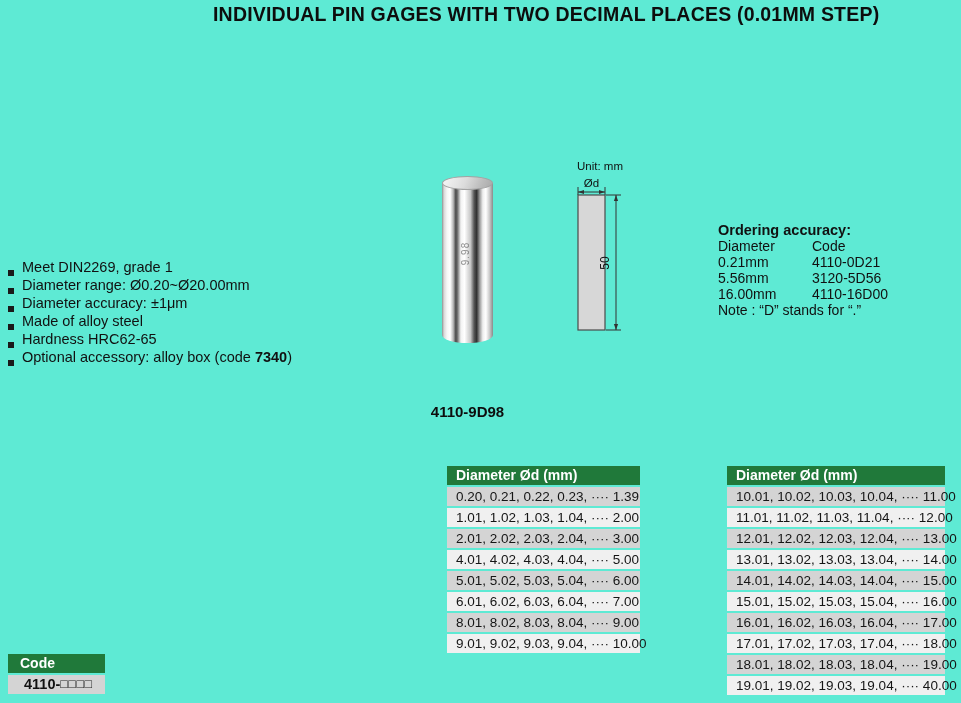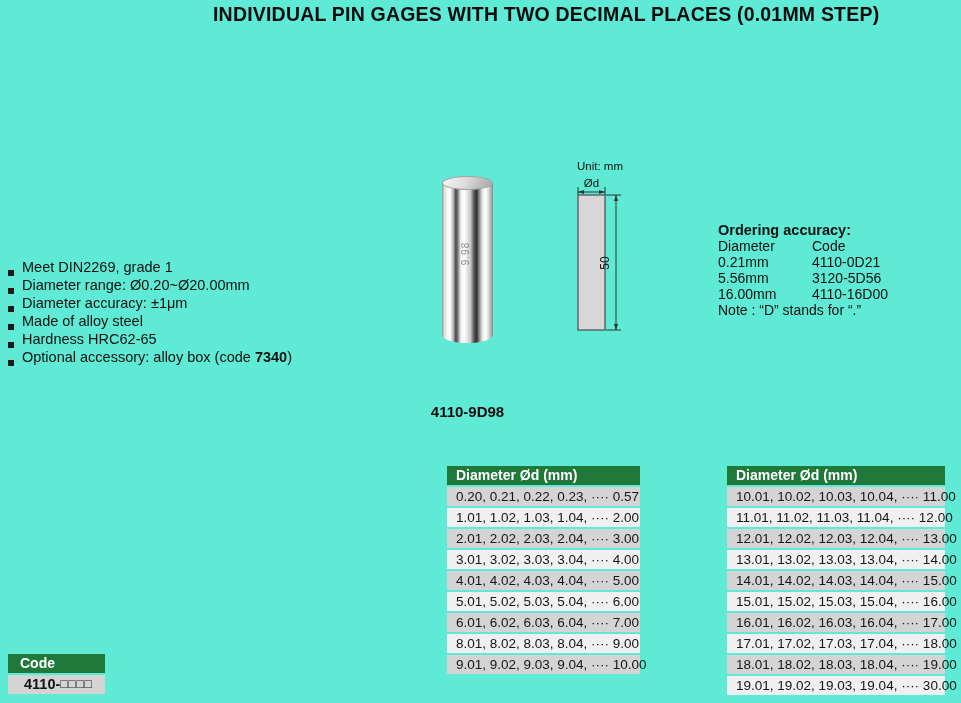--- a/index.html
+++ b/index.html
@@ -128,45 +128,44 @@
       <span>3120-5D56</span>
       <span>16.00mm</span>
       <span>4110-16D00</span>
     </div>
     <div class="note">Note : “D” stands for “.”</div>
   </div>
 
   <div class="size-table t1">
     <div class="tbl-header">Diameter Ød (mm)</div>
     <div class="rows">
-      <div class="tbl-row">0.20, 0.21, 0.22, 0.23, ···· 0.57</div>
+      <div class="tbl-row">0.20, 0.21, 0.22, 0.23, ···· 1.39</div>
       <div class="tbl-row">1.01, 1.02, 1.03, 1.04, ···· 2.00</div>
       <div class="tbl-row">2.01, 2.02, 2.03, 2.04, ···· 3.00</div>
-      <div class="tbl-row">3.01, 3.02, 3.03, 3.04, ···· 4.00</div>
       <div class="tbl-row">4.01, 4.02, 4.03, 4.04, ···· 5.00</div>
       <div class="tbl-row">5.01, 5.02, 5.03, 5.04, ···· 6.00</div>
       <div class="tbl-row">6.01, 6.02, 6.03, 6.04, ···· 7.00</div>
       <div class="tbl-row">8.01, 8.02, 8.03, 8.04, ···· 9.00</div>
       <div class="tbl-row">9.01, 9.02, 9.03, 9.04, ···· 10.00</div>
     </div>
   </div>
 
   <div class="size-table t2">
     <div class="tbl-header">Diameter Ød (mm)</div>
     <div class="rows">
       <div class="tbl-row">10.01, 10.02, 10.03, 10.04, ···· 11.00</div>
       <div class="tbl-row">11.01, 11.02, 11.03, 11.04, ···· 12.00</div>
       <div class="tbl-row">12.01, 12.02, 12.03, 12.04, ···· 13.00</div>
       <div class="tbl-row">13.01, 13.02, 13.03, 13.04, ···· 14.00</div>
       <div class="tbl-row">14.01, 14.02, 14.03, 14.04, ···· 15.00</div>
       <div class="tbl-row">15.01, 15.02, 15.03, 15.04, ···· 16.00</div>
       <div class="tbl-row">16.01, 16.02, 16.03, 16.04, ···· 17.00</div>
       <div class="tbl-row">17.01, 17.02, 17.03, 17.04, ···· 18.00</div>
       <div class="tbl-row">18.01, 18.02, 18.03, 18.04, ···· 19.00</div>
-      <div class="tbl-row">19.01, 19.02, 19.03, 19.04, ···· 30.00</div>
+      <div class="tbl-row">19.01, 19.02, 19.03, 19.04, ···· 40.00</div>
     </div>
   </div>
 
   <div class="code-box">
     <div class="code-header">Code</div>
     <div class="code-value"><span class="prefix">4110-</span><span class="boxes">□□□□</span></div>
   </div>
 
 </div>
 

